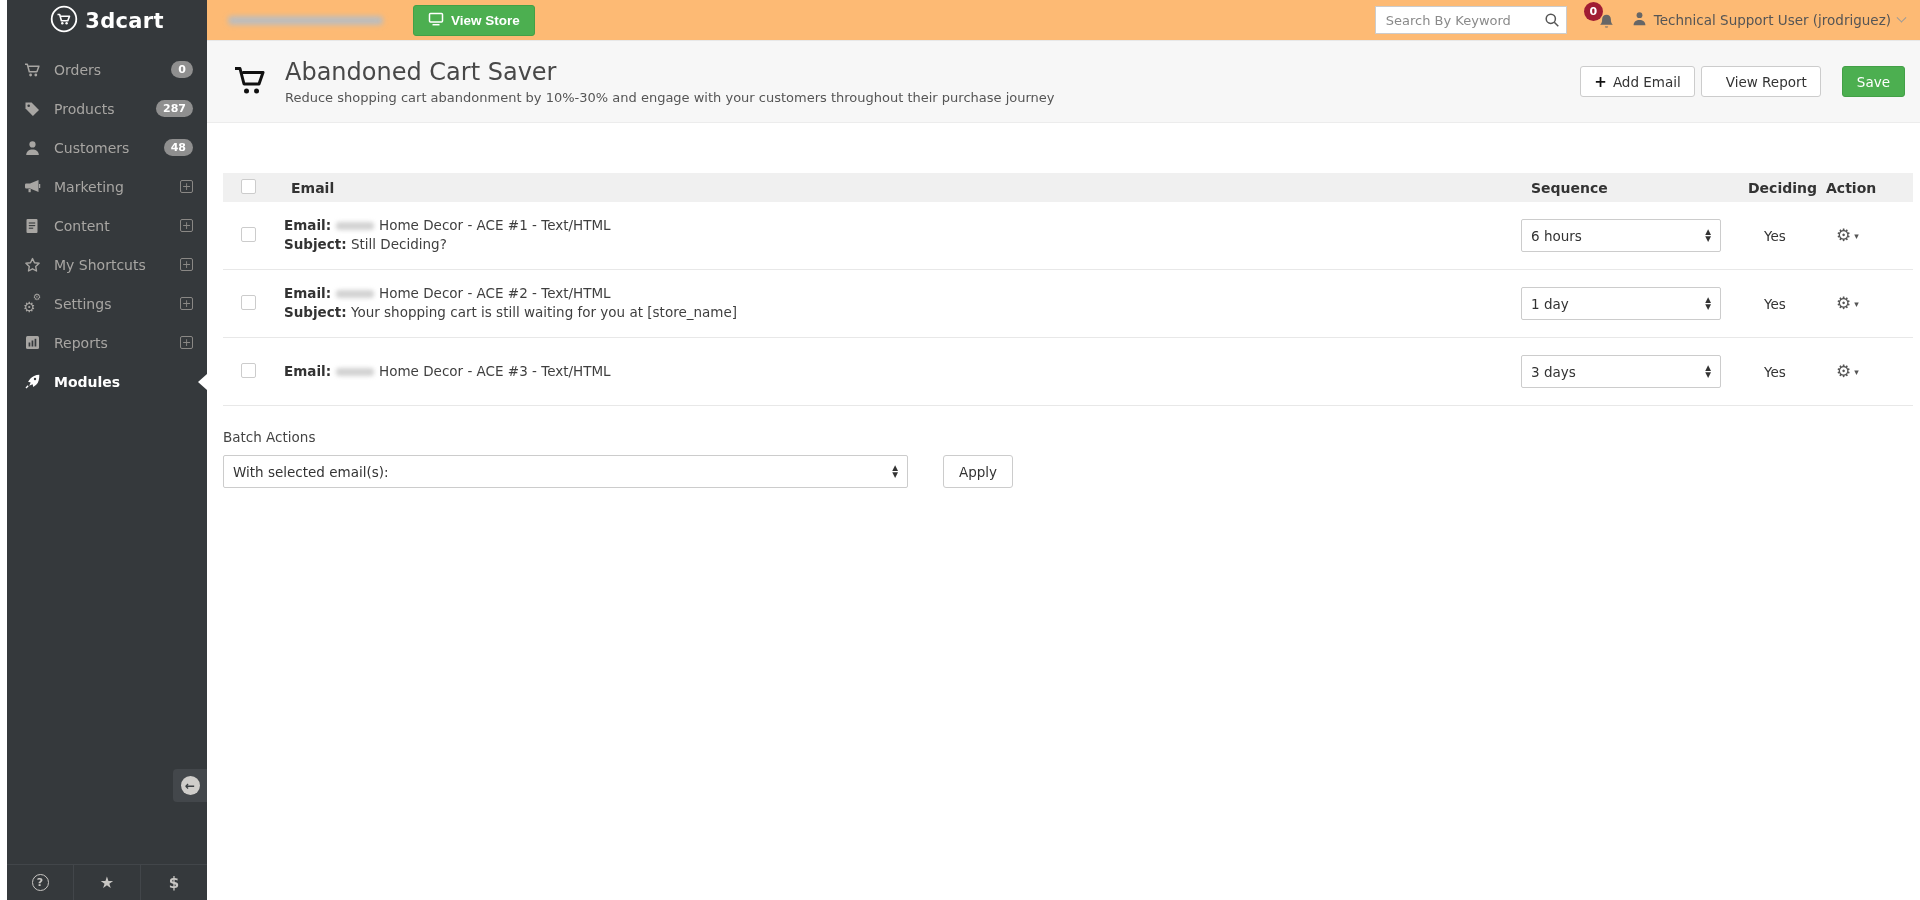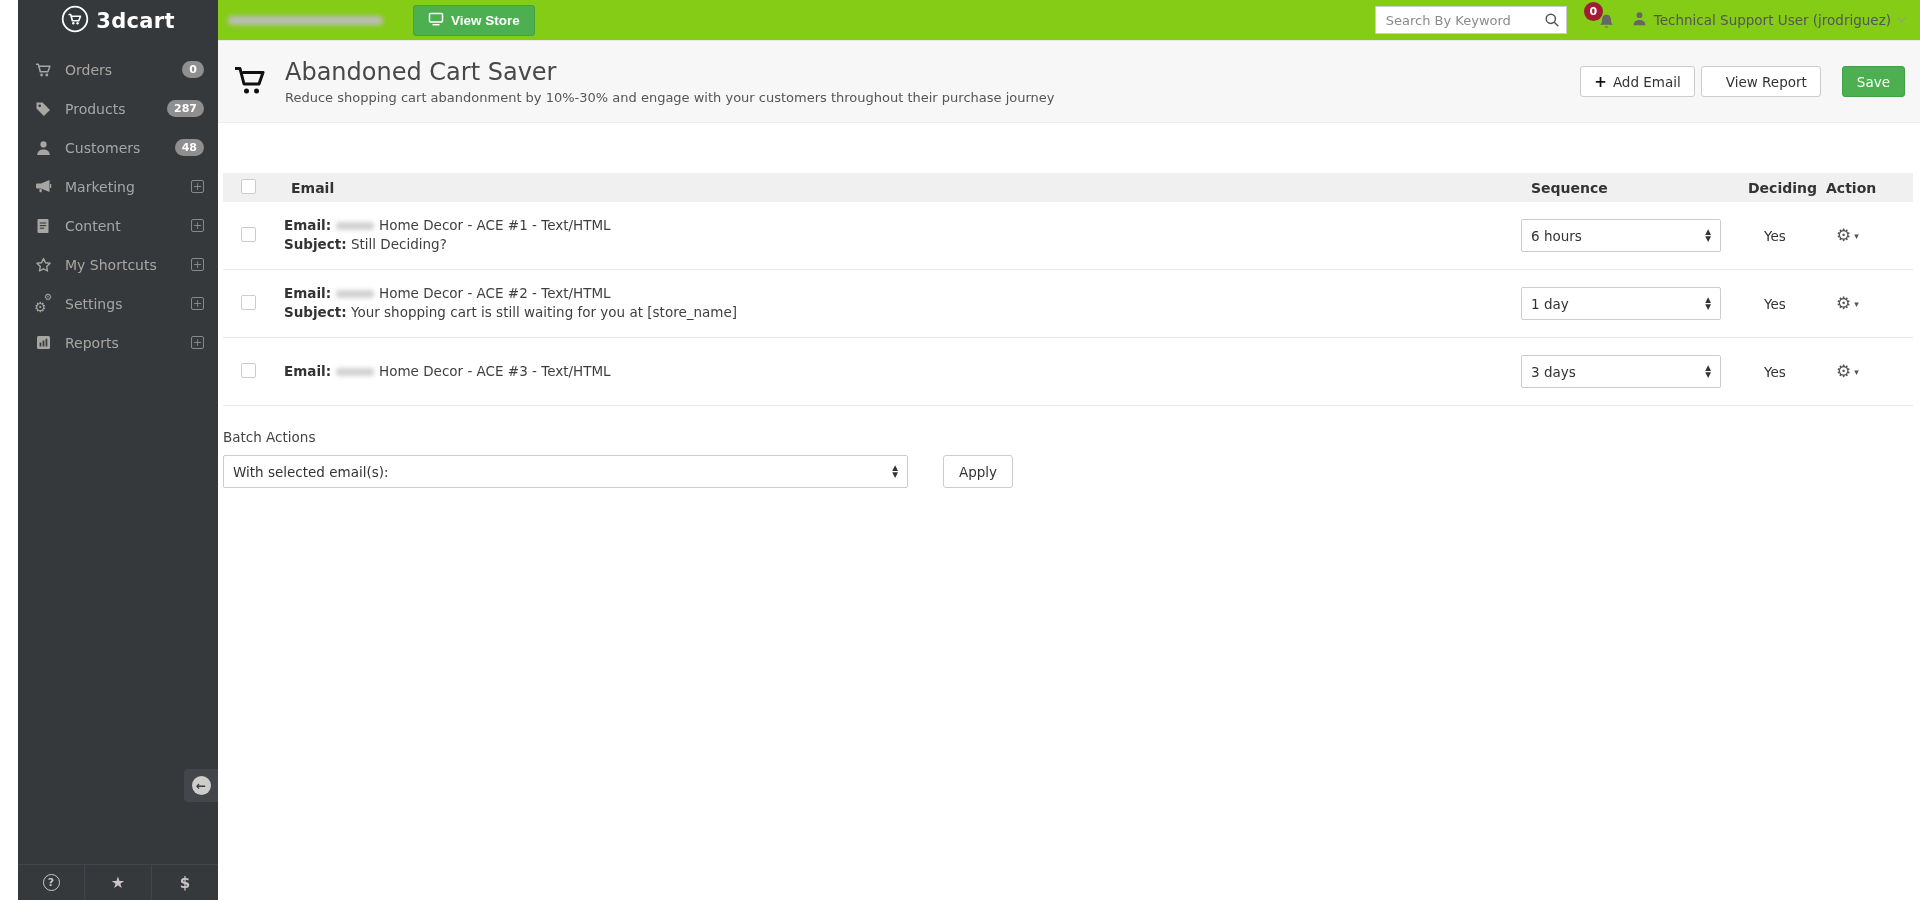--- a/index.html
+++ b/index.html
@@ -1,20 +1,20 @@
 <!DOCTYPE html>
 <html><head>
 <meta charset="utf-8">
 <style>
   * { box-sizing: border-box; margin: 0; padding: 0; }
   html,body { width:1920px; height:900px; overflow:hidden; background:#fff;
     font-family:"DejaVu Sans","Liberation Sans",sans-serif; }
 
   
-  .sidebar { position:absolute; left:18px; top:0; width:200px; height:900px; background:#35393c; z-index:5; }
+  .sidebar { position:absolute; left:7px; top:0; width:200px; height:900px; background:#35393c; z-index:5; }
   .logo { height:42px; display:flex; align-items:center; justify-content:center; gap:7px; color:#fff; }
   .logo-text { font-size:21px; font-weight:bold; letter-spacing:.3px; color:#fff; }
   .nav { padding-top:8px; }
   .nav-item { height:39px; display:flex; align-items:center; padding:0 14px; color:#a8a6a3;
     font-size:14px; position:relative; cursor:pointer; }
   .nav-icon { width:22px; margin-right:11px; display:flex; justify-content:center; align-items:center; color:#a8a6a3; }
   .nav-item.active { color:#fff; font-weight:bold; }
   .nav-item.active .nav-icon { color:#fff; }
   .nav-label { flex:1; }
   .badge { background:#8f8f8f; color:#fff; font-size:11px; font-weight:bold; border-radius:10px;
@@ -31,21 +31,21 @@
     border-top:1px solid #42464a; }
   .footer-cell { flex:1; display:flex; align-items:center; justify-content:center; color:#c9c7c4;
     border-right:1px solid #42464a; cursor:pointer; }
   .footer-cell:last-child { border-right:none; }
   .q-circle { width:17px; height:17px; border:1.5px solid #c9c7c4; border-radius:50%; font-size:11px;
     font-weight:bold; display:flex; align-items:center; justify-content:center; }
   .star-glyph { font-size:16px; }
   .dollar-glyph { font-size:15px; font-weight:bold; }
 
   
-  .topbar { position:absolute; left:200px; top:0; width:1720px; height:41px; background:#84cc16;
+  .topbar { position:absolute; left:200px; top:0; width:1720px; height:41px; background:#fdba74;
     border-bottom:1px solid #e8e8e8; display:flex; align-items:center; padding:0 15px; }
   .store-url-blur { margin-left:13px; width:155px; height:9px; border-radius:4px; background:#bdbdbd;
     filter:blur(2.5px); }
   .view-store-btn { margin-left:30px; height:31px; background:#4caf50; border:1px solid #43a047;
     border-radius:3px; color:#fff; font-size:13.5px; font-weight:bold; display:flex; align-items:center;
     gap:7px; padding:0 14px; cursor:pointer; }
   .search-box { margin-left:auto; position:relative; width:192px; }
   .search-box input { width:100%; height:28px; border:1px solid #ccc; padding:0 30px 0 10px;
     font-size:13px; color:#555; font-family:inherit; }
   .search-box input::placeholder { color:#8a8a8a; }
@@ -212,20 +212,31 @@
             <g fill="#35393c">
               <rect x="3.6" y="7.5" width="1.7" height="4"></rect>
               <rect x="6.6" y="5.5" width="1.7" height="6"></rect>
               <rect x="9.6" y="3.8" width="1.7" height="7.7"></rect>
             </g>
           </svg>
         </span>
       <span class="nav-label">Reports</span>
       <span class="expander">+</span>
     </div>
+    <div class="nav-item active">
+      <span class="nav-icon">
+          <svg width="17" height="17" viewBox="0 0 17 17">
+            <path d="M15.3 1.7c-3.9.1-7 1.7-9.1 4.1L4.1 8.7l2.6.7-1.5 3.4 3.4-1.5.7 2.6 2.9-2.1c2.4-2.1 3.2-6.2 3.1-10.1z" fill="currentColor"></path>
+            <circle cx="11" cy="6" r="1.2" fill="#35393c"></circle>
+            <path d="M2 15l2.2-2.2" stroke="currentColor" stroke-width="1.4"></path>
+          </svg>
+        </span>
+      <span class="nav-label">Modules</span>
+      <span class="active-arrow"></span>
+    </div>
   </div>
 
   <div class="collapse-btn">
     <span class="collapse-circle">←</span>
   </div>
 
   <div class="sidebar-footer">
     <div class="footer-cell">
       <span class="q-circle">?</span>
     </div>

